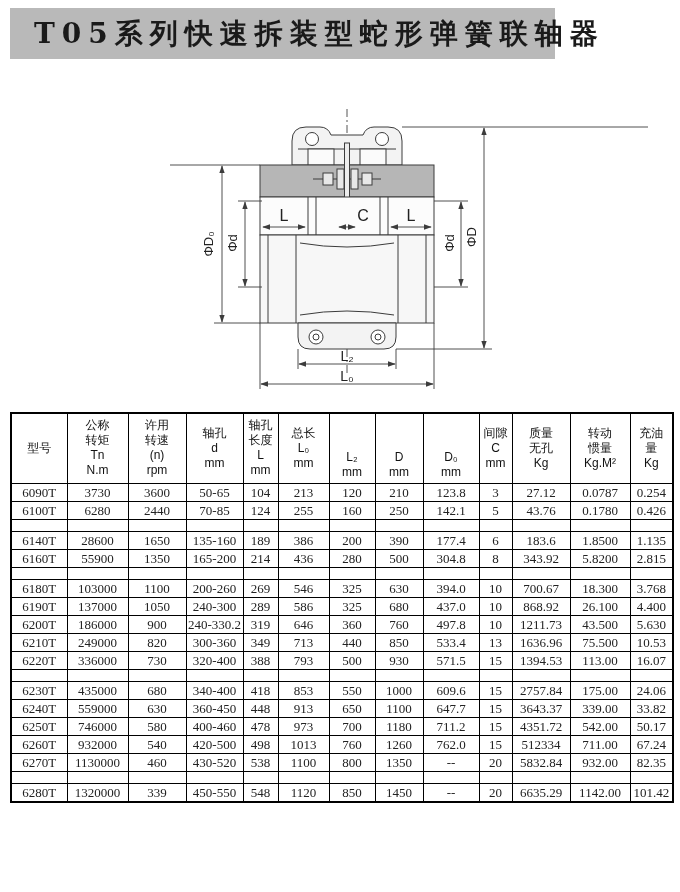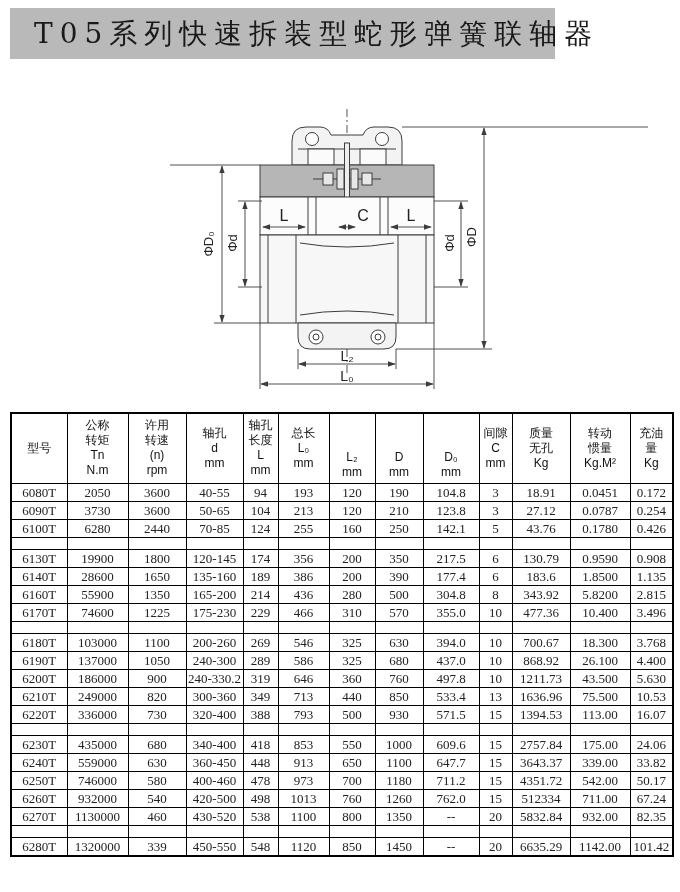--- a/index.html
+++ b/index.html
@@ -14,21 +14,21 @@
   
   .banner {
     position: absolute; left: 10px; top: 8px;
     width: 545px; height: 51px;
     background: #b9b9b9;
     display: flex; align-items: center;
     padding-left: 24px; box-sizing: border-box;
   }
   .banner span {
     font-family: "DejaVu Serif", serif;
-    font-weight: normal;
+    font-weight: bold;
     font-size: 28px;
     letter-spacing: 7px;
     color: #1a1a1a;
     white-space: nowrap;
   }
 
   
   .drawing { position: absolute; left: 0; top: 85px; width: 680px; height: 315px; }
   .drawing svg { display: block; }
   .dim-label { font-family: "Liberation Sans", sans-serif; fill: #222; }
@@ -224,35 +224,20 @@
         <th>转动
 惯量
 Kg.M²</th>
         <th>充油
 量
 Kg</th>
       </tr>
     </thead>
     <tbody>
         <tr>
-          <td>6080T</td>
-          <td>2050</td>
-          <td>3600</td>
-          <td>40-55</td>
-          <td>94</td>
-          <td>193</td>
-          <td>120</td>
-          <td>190</td>
-          <td>104.8</td>
-          <td>3</td>
-          <td>18.91</td>
-          <td>0.0451</td>
-          <td>0.172</td>
-        </tr>
-        <tr>
           <td>6090T</td>
           <td>3730</td>
           <td>3600</td>
           <td>50-65</td>
           <td>104</td>
           <td>213</td>
           <td>120</td>
           <td>210</td>
           <td>123.8</td>
           <td>3</td>
@@ -284,35 +269,20 @@
           <td></td>
           <td></td>
           <td></td>
           <td></td>
           <td></td>
           <td></td>
           <td></td>
           <td></td>
         </tr>
         <tr>
-          <td>6130T</td>
-          <td>19900</td>
-          <td>1800</td>
-          <td>120-145</td>
-          <td>174</td>
-          <td>356</td>
-          <td>200</td>
-          <td>350</td>
-          <td>217.5</td>
-          <td>6</td>
-          <td>130.79</td>
-          <td>0.9590</td>
-          <td>0.908</td>
-        </tr>
-        <tr>
           <td>6140T</td>
           <td>28600</td>
           <td>1650</td>
           <td>135-160</td>
           <td>189</td>
           <td>386</td>
           <td>200</td>
           <td>390</td>
           <td>177.4</td>
           <td>6</td>
@@ -328,35 +298,20 @@
           <td>214</td>
           <td>436</td>
           <td>280</td>
           <td>500</td>
           <td>304.8</td>
           <td>8</td>
           <td>343.92</td>
           <td>5.8200</td>
           <td>2.815</td>
         </tr>
-        <tr>
-          <td>6170T</td>
-          <td>74600</td>
-          <td>1225</td>
-          <td>175-230</td>
-          <td>229</td>
-          <td>466</td>
-          <td>310</td>
-          <td>570</td>
-          <td>355.0</td>
-          <td>10</td>
-          <td>477.36</td>
-          <td>10.400</td>
-          <td>3.496</td>
-        </tr>
         <tr class="spacer">
           <td></td>
           <td></td>
           <td></td>
           <td></td>
           <td></td>
           <td></td>
           <td></td>
           <td></td>
           <td></td>

